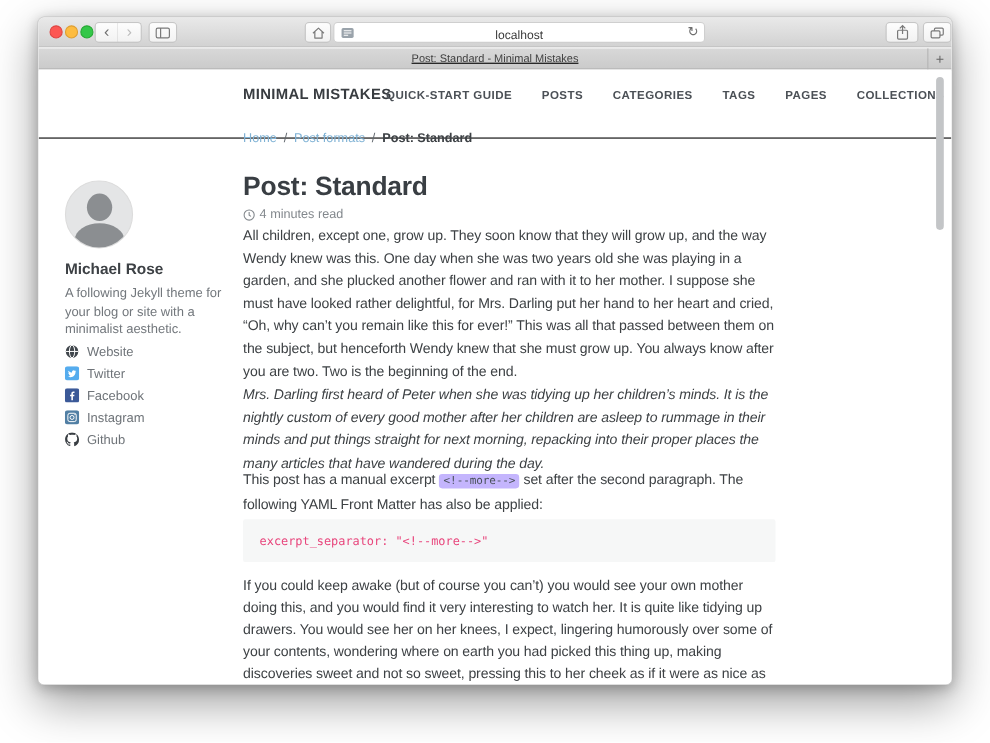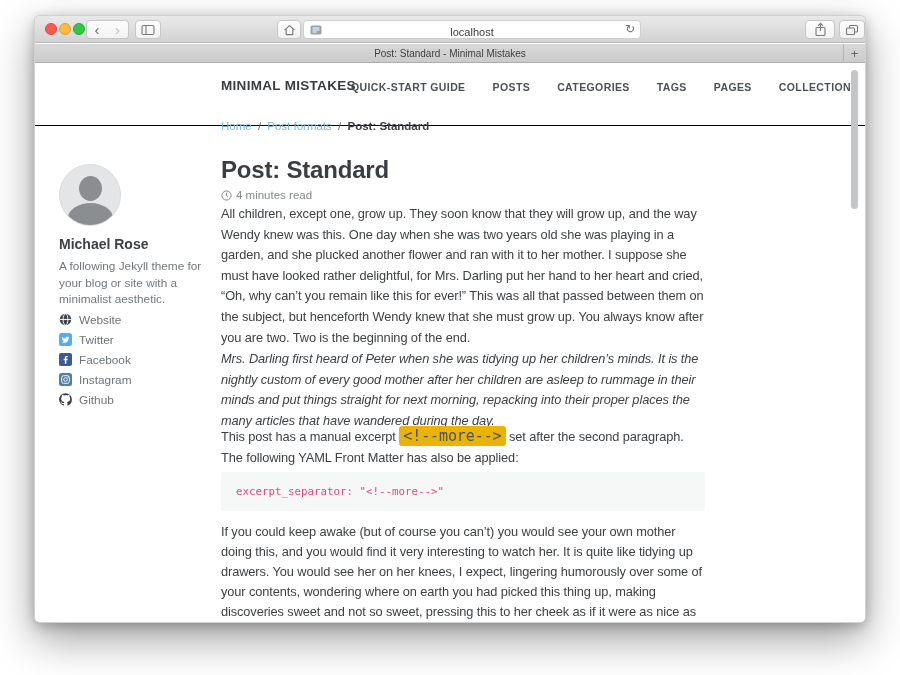--- a/index.html
+++ b/index.html
@@ -32,21 +32,21 @@
 
   .urlfield { position:absolute; left:268px; top:4px; width:338px; height:19px; background:#fff;
               border:1px solid #cfcfcf; border-radius:4px; display:flex; align-items:flex-end; justify-content:center; }
   .url-text { font-size:11px; color:#3b3b3b; }
   .reader-ic { position:absolute; left:6px; top:4px; }
   .reload    { position:absolute; right:5px; top:1px; font-size:12px; color:#6e6e6e; }
 
   
   .tabbar { position:absolute; left:0; top:28px; right:0; height:19px;
             background:linear-gradient(#d8d8d8,#cbcbcb); border-bottom:1px solid #adadad;
-            display:flex; align-items:center; justify-content:center; }
+            display:flex; align-items:center; justify-content:center;text-decoration:underline; }
   .tab-title { font-size:10px; color:#3f3f3f; }
   .newtab { position:absolute; right:0; top:0; width:22px; height:19px; border-left:1px solid #b4b4b4;
             display:flex; align-items:center; justify-content:center; font-size:13px; color:#666; }
 
   
   .page { position:absolute; left:0; top:48px; right:0; bottom:0; background:#fff; overflow:hidden; }
 
   .masthead { position:absolute; left:0; top:0; right:0; height:62px; border-bottom:1px solid #000000; background:#fff; }
   .brand { position:absolute; left:186px; top:14px; font-size:13.5px; font-weight:700; color:#383c40; letter-spacing:.3px; }
   .mainnav { position:absolute; left:316px; top:17px; display:flex; gap:27px; }
@@ -66,21 +66,21 @@
   .author-bio  { position:absolute; left:24px; top:194px; width:152px; font-size:11.8px; line-height:16.5px; color:#72777c; }
   .author-links { position:absolute; left:24px; top:249px; display:flex; flex-direction:column; gap:7px; }
   .author-links .alink { display:flex; align-items:center; gap:7px; height:13px; font-size:11.8px; color:#6e7control; color:#6e7378; text-decoration:none; }
 
   
   .post-title { position:absolute; left:186px; top:92px; font-size:24px; font-weight:700; color:#393e43; letter-spacing:-.2px; }
   .post-meta  { position:absolute; left:186px; top:125px; font-size:11.5px; color:#83888d; display:flex; align-items:center; gap:4px; }
   .para { position:absolute; left:186px; width:484px; font-size:12.8px; line-height:20.6px; color:#3d4144; letter-spacing:-.1px; }
   .p1 { top:140px; } .p2 { top:285px;font-style:italic; } .p3 { top:362px; }
   .p4 { top:458px; line-height:20px; }
-  code.inline { font-family:"DejaVu Sans Mono","Liberation Mono",monospace; font-size:15px; background:#eab308;
+  code.inline { font-family:"DejaVu Sans Mono","Liberation Mono",monospace; font-size:10px; background:#c4b5fd;
                 color:#49515a; padding:1px 4px; border-radius:3px; }
   .codeblock { position:absolute; left:186px; top:408px; width:484px; background:#f6f7f7; border-radius:2px;
                padding:13px 15px; font-family:"DejaVu Sans Mono","Liberation Mono",monospace;
                font-size:10.8px; color:#e8457c; white-space:pre; }
 
   .scroll-thumb { position:absolute; right:7px; top:6px; width:7px; height:139px; background:#c3c5c7; border-radius:4px; }
 
   svg { display:block; }
 </style>
 </head>

